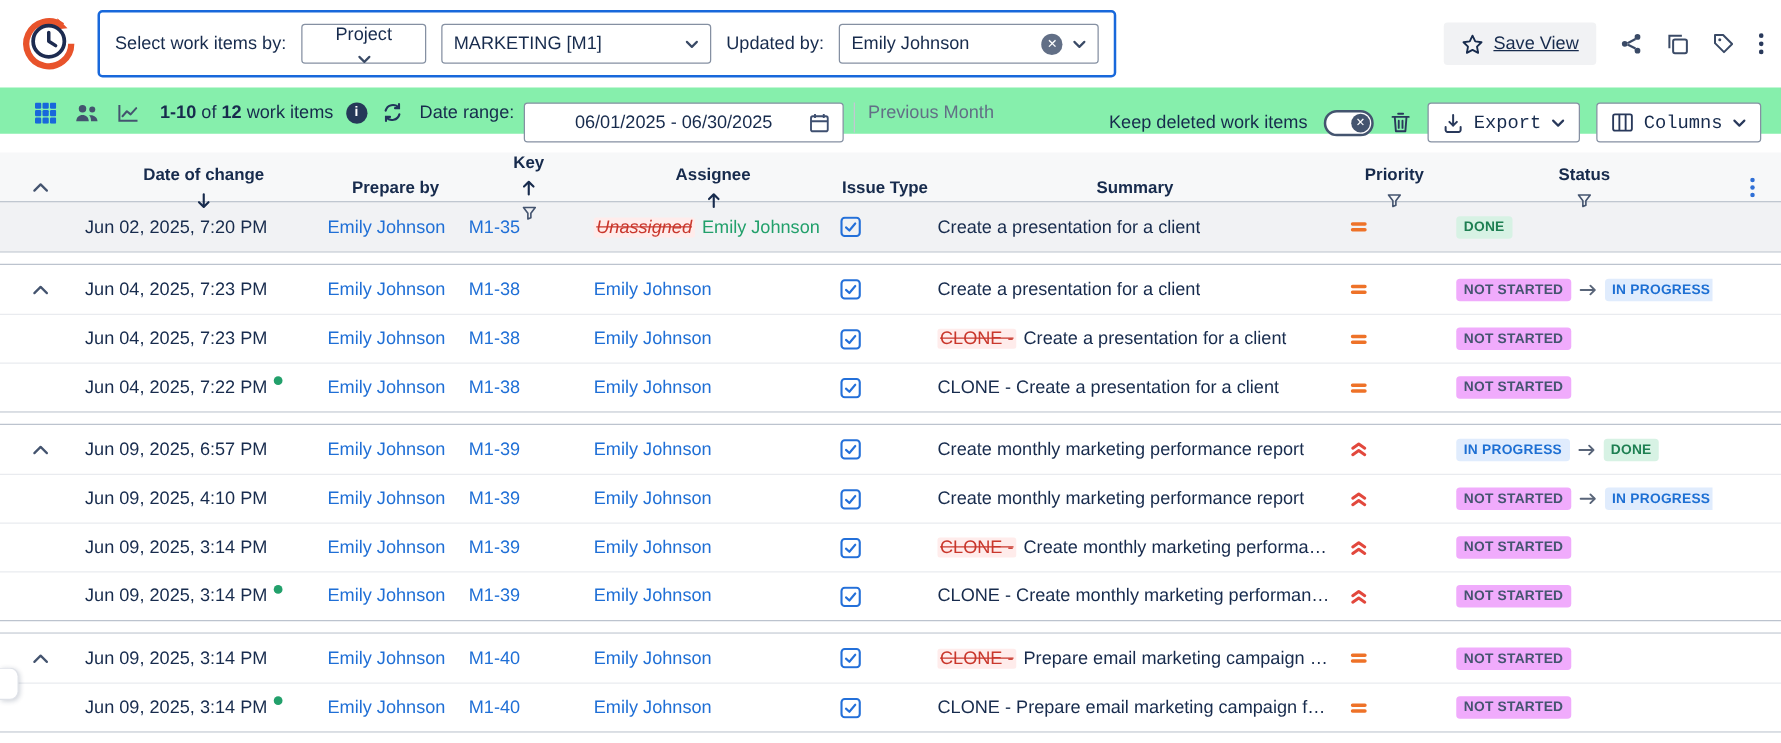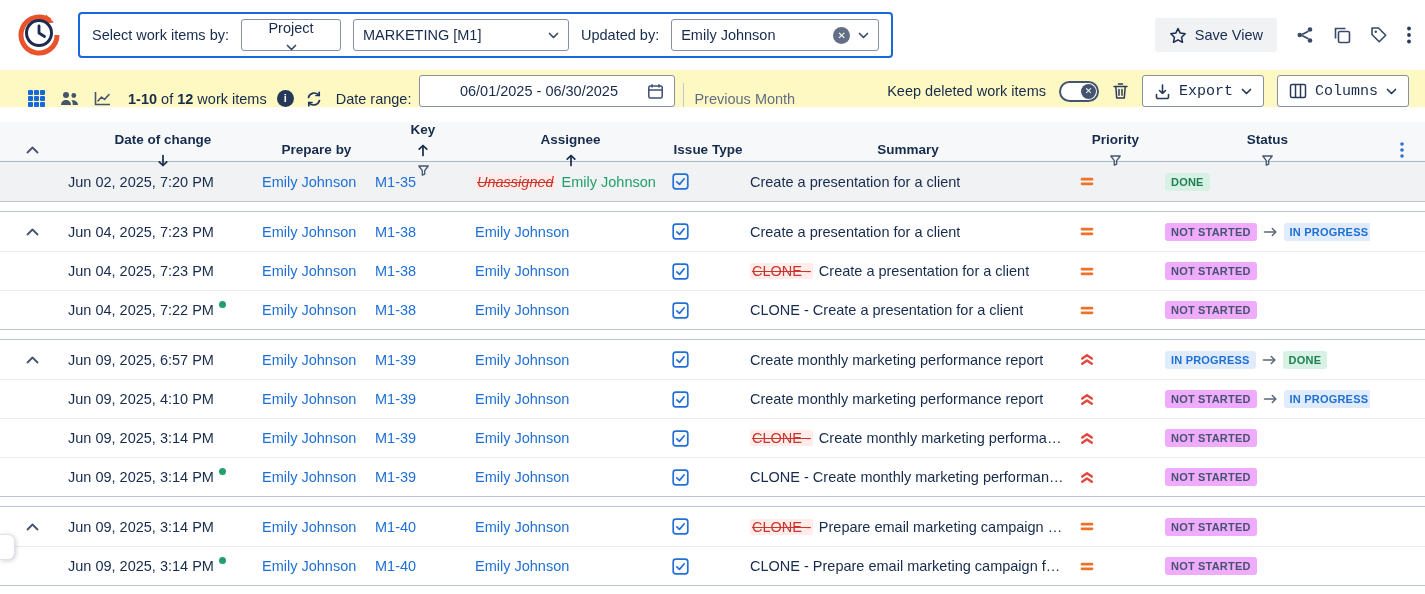--- a/index.html
+++ b/index.html
@@ -4,32 +4,32 @@
 <style>
   * { box-sizing:border-box; margin:0; padding:0; }
   html,body { width:1425px; height:594px; }
   body { font-family:"Liberation Sans",sans-serif; background:#fff; color:#172B4D; position:relative; overflow:hidden; }
   svg { display:block; }
   .b { font-weight:700; }
 
   
   .top { display:flex; align-items:center; height:70px; padding:0 14px 0 16px; }
   .logo { margin-right:16px; cursor:pointer; }
-  .filter-box { display:flex; align-items:center; gap:12px; border:2px solid #1868DB; border-radius:4px; padding:0 12px; height:46px; background:#fff; }
+  .filter-box { display:flex; align-items:center; gap:12px; border:2px solid #1868DB; border-radius:4px; padding:0 12px; height:54px; background:#fff; }
   .lbl { font-size:14.5px; white-space:nowrap; }
   .select { display:flex; align-items:center; border:1px solid #8590A2; border-radius:3px; background:#fff; height:32px; padding:0 9px; font-size:14.5px; color:#172B4D; cursor:pointer; gap:8px; font-family:inherit; }
   .select .val { flex:1; text-align:left; white-space:nowrap; }
   .w-sm { width:100px;flex-direction:column; } .w-md { width:216px; } .w-lg { width:208px; }
   .clear-btn { width:17px; height:17px; border-radius:50%; background:#626F86; color:#fff; font-size:10px; line-height:17px; text-align:center; cursor:pointer; flex:none; }
-  .actions { margin-left:auto; display:flex; align-items:center; gap:19px; }
+  .actions { margin-left:auto; display:flex; align-items:center; gap:19px;text-decoration:underline; }
   .btn-subtle { display:flex; align-items:center; gap:8px; background:#F1F2F4; border:none; border-radius:3px; height:34px; padding:0 14px; font-size:14.5px; font-weight:500; color:#172B4D; cursor:pointer; font-family:inherit; }
   .icon-btn { cursor:pointer; display:flex; }
 
   
-  .band { display:flex; align-items:flex-end; height:37px; background:#fef9c3; padding:12px 16px 0 28px; font-size:14.5px; }
+  .band { display:flex; align-items:flex-start; height:37px; background:#86efac; padding:12px 16px 0 28px; font-size:14.5px; }
   .view-icons { display:flex; align-items:center; gap:15px; margin-right:17px; }
   .count { margin-right:10px; white-space:nowrap; }
   .info-dot { width:17px; height:17px; border-radius:50%; background:#253858; color:#fff; font-size:11px; font-weight:700; text-align:center; line-height:17px; margin-right:12px; cursor:pointer; flex:none; }
   .refresh { margin-right:14px; cursor:pointer; display:flex; }
   .dr-label { margin-right:8px; white-space:nowrap; }
   .date-input { display:flex; align-items:center; background:#fff; border:1px solid #8590A2; border-radius:3px; height:32px; width:256px; padding:0 10px; cursor:text; flex:none; }
   .date-input .val { flex:1; text-align:center; font-size:14.5px; white-space:nowrap; }
   .vdiv { width:1px; height:24px; background:#C2C8D2; margin:0 10px 0 8px; flex:none; }
   .prev { color:#626F86; cursor:pointer; white-space:nowrap; }
   .band-right { margin-left:auto; display:flex; align-items:center; gap:13px; }

